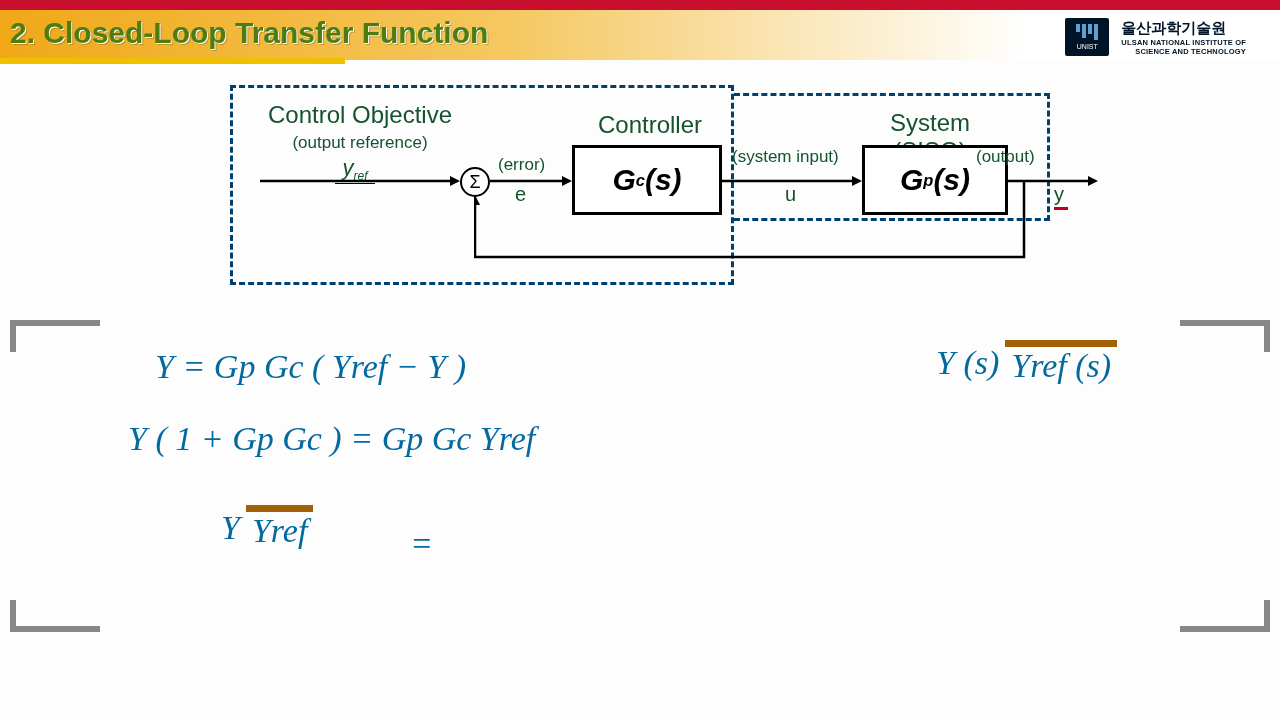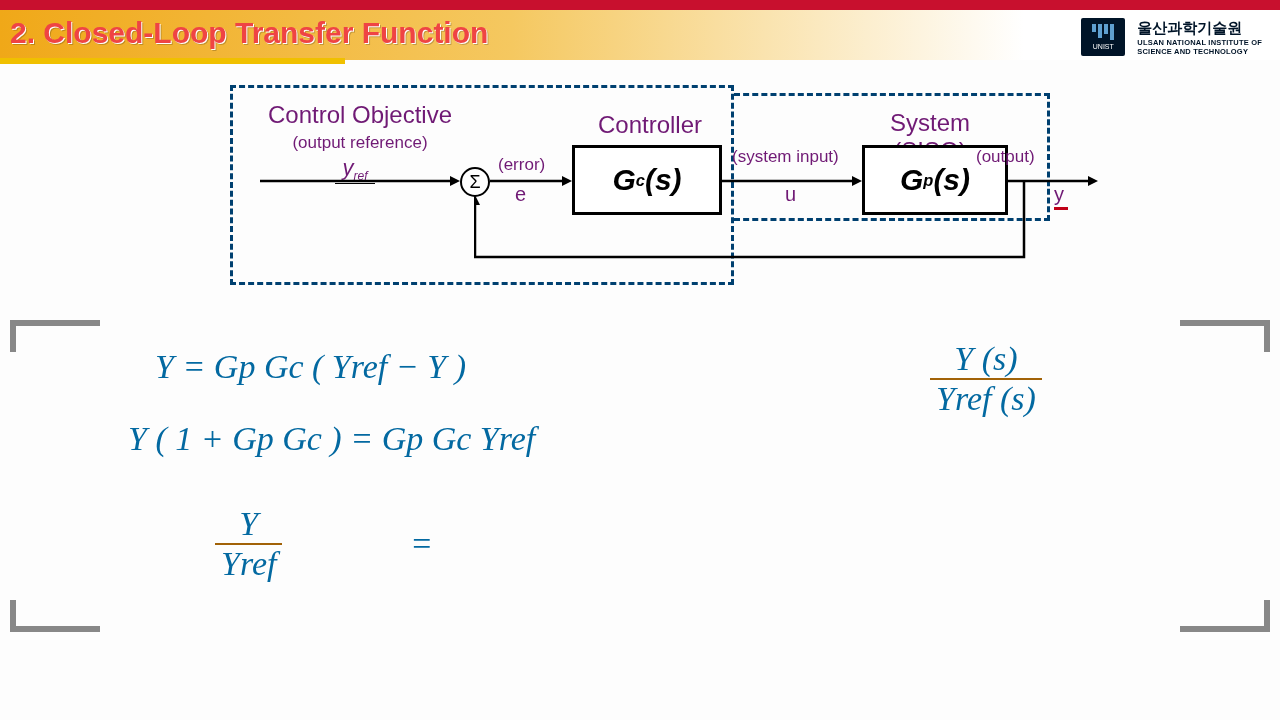--- a/index.html
+++ b/index.html
@@ -28,67 +28,67 @@
     position: absolute;
     left: 0; top: 58px;
     width: 345px; height: 6px;
     background: #f0c000;
   }
   .title-text {
     position: absolute;
     top: 16px; left: 10px;
     font-size: 30px;
     font-weight: bold;
-    color: #ef4444;
+    color: #4d7c0f;
     text-shadow: 1px 1px 0 #fff, 2px 2px 0 rgba(0,0,0,0.2);
   }
   .logo {
     position: absolute;
-    top: 18px; right: 18px;
+    top: 18px; right: 34px;
     display: flex;
     align-items: center;
     gap: 12px;
   }
   .logo-mark {
     width: 44px; height: 38px;
     background: #001428;
     color: #fff;
     font-size: 7px;
     display: flex;
     flex-direction: column;
     align-items: center;
     justify-content: center;
     border-radius: 2px;
   }
   .logo-mark .bars { display:flex; gap:2px; margin-bottom:3px;}
   .logo-mark .bars div{width:4px;background:#5fa0d0;}
   .logo-text { display:flex; flex-direction:column; }
   .logo-kr { font-size: 15px; font-weight: bold; color:#001428; }
-  .logo-en { font-size: 7.5px; font-weight: bold; color:#001428; letter-spacing:0.2px; }
+  .logo-en { font-size: 7.5px; font-weight: bold; color:#001428; letter-spacing:0.2px;text-align:right; }
 
   .diagram {
     position: absolute;
     top: 85px; left: 230px;
     width: 820px; height: 210px;
   }
   .dashed-outer {
     position: absolute;
     top: 0; left: 0;
     width: 504px; height: 200px;
     border: 3px dashed #004070;
   }
   .dashed-right {
     position: absolute;
     top: 8px; left: 504px;
     width: 316px; height: 128px;
     border-top: 3px dashed #004070;
     border-bottom: 3px dashed #004070;
     border-right: 3px dashed #004070;
   }
-  .label { position:absolute; font-size:20px; color:#701a75; text-align:center; }
+  .label { position:absolute; font-size:20px; color:#14532d; text-align:center; }
   .label.small { font-size:17px; }
   .block {
     position:absolute;
     border: 3px solid #000;
     background: #fff;
     display:flex; align-items:center; justify-content:center;
     font-style: italic;
     font-weight: bold;
     font-size: 30px;
   }
@@ -110,23 +110,23 @@
     color: #006078;
   }
 
   .hand {
     position:absolute;
     font-family: 'Comic Sans MS', cursive;
     color: #0369a1;
     font-size: 34px;
     font-style: italic;
   }
-  .frac { display:inline-flex; flex-direction:column; align-items:center; vertical-align:middle; }
+  .frac { display:inline-flex; flex-direction:row; align-items:center; vertical-align:middle; }
   .frac .fn { padding: 0 6px; }
-  .frac .fd { border-top: 2px solid #a16207; padding: 0 6px; }
+  .frac .fd { border-top: 7px solid #a16207; padding: 0 6px; }
 
   .corner {
     position:absolute;
     width: 90px; height: 32px;
     border: 6px solid #888;
   }
   .corner.tl { border-right:none; border-bottom:none; }
   .corner.tr { border-left:none; border-bottom:none; }
   .corner.bl { border-right:none; border-top:none; }
   .corner.br { border-left:none; border-top:none; }

